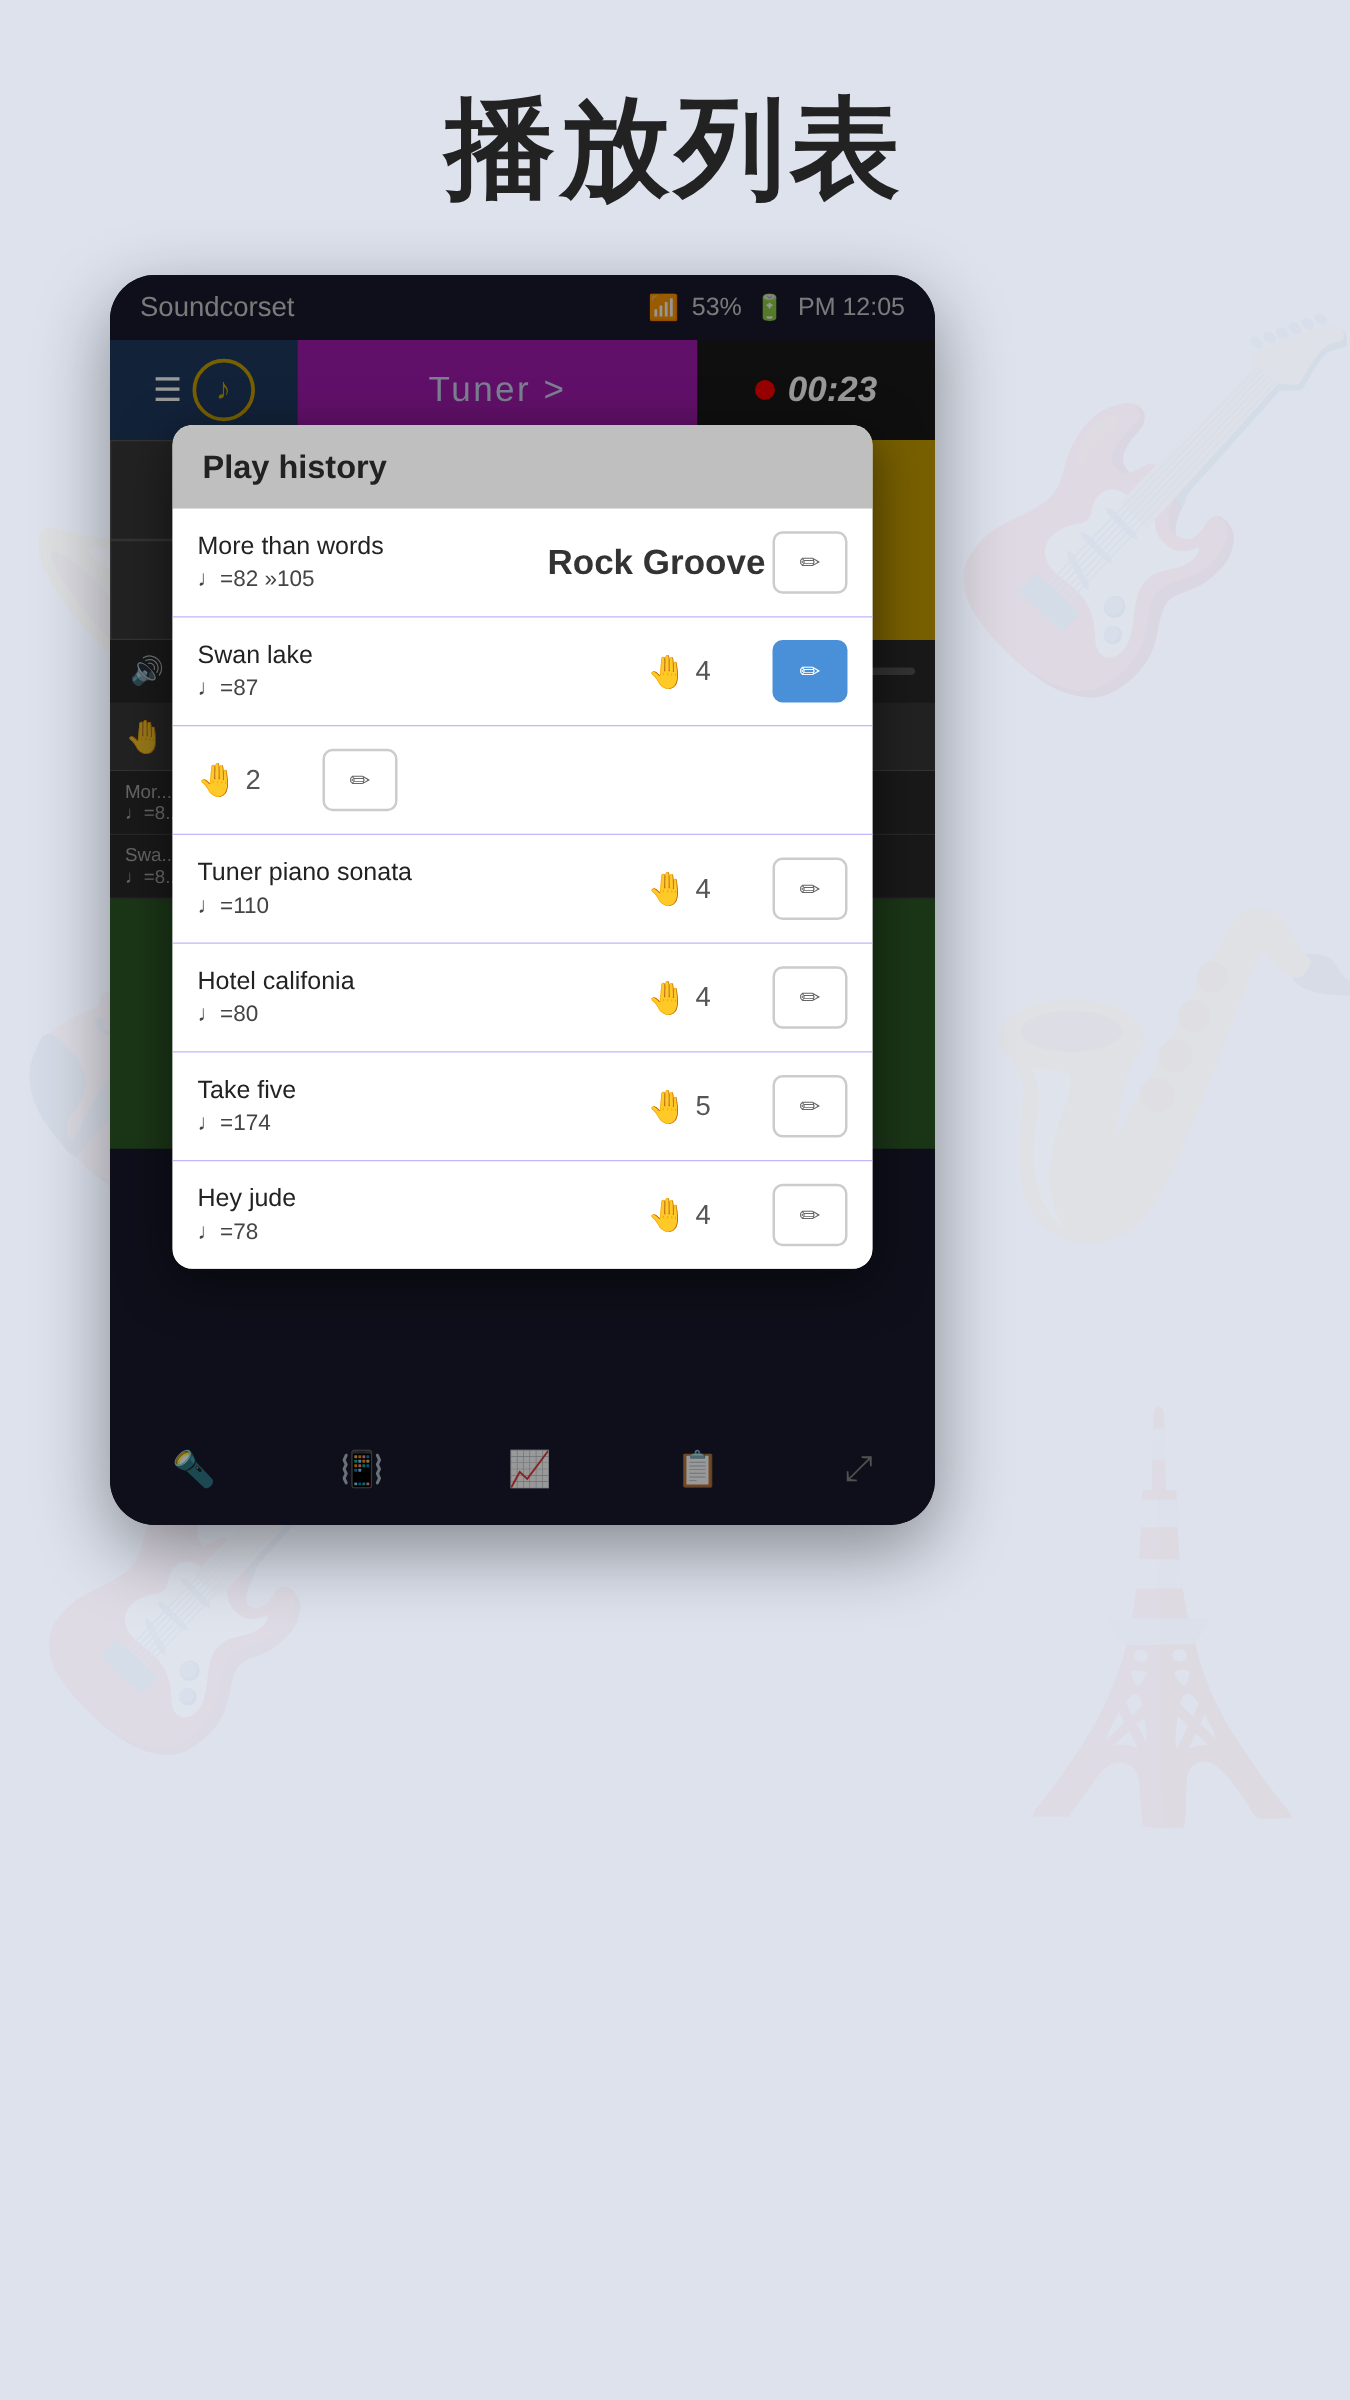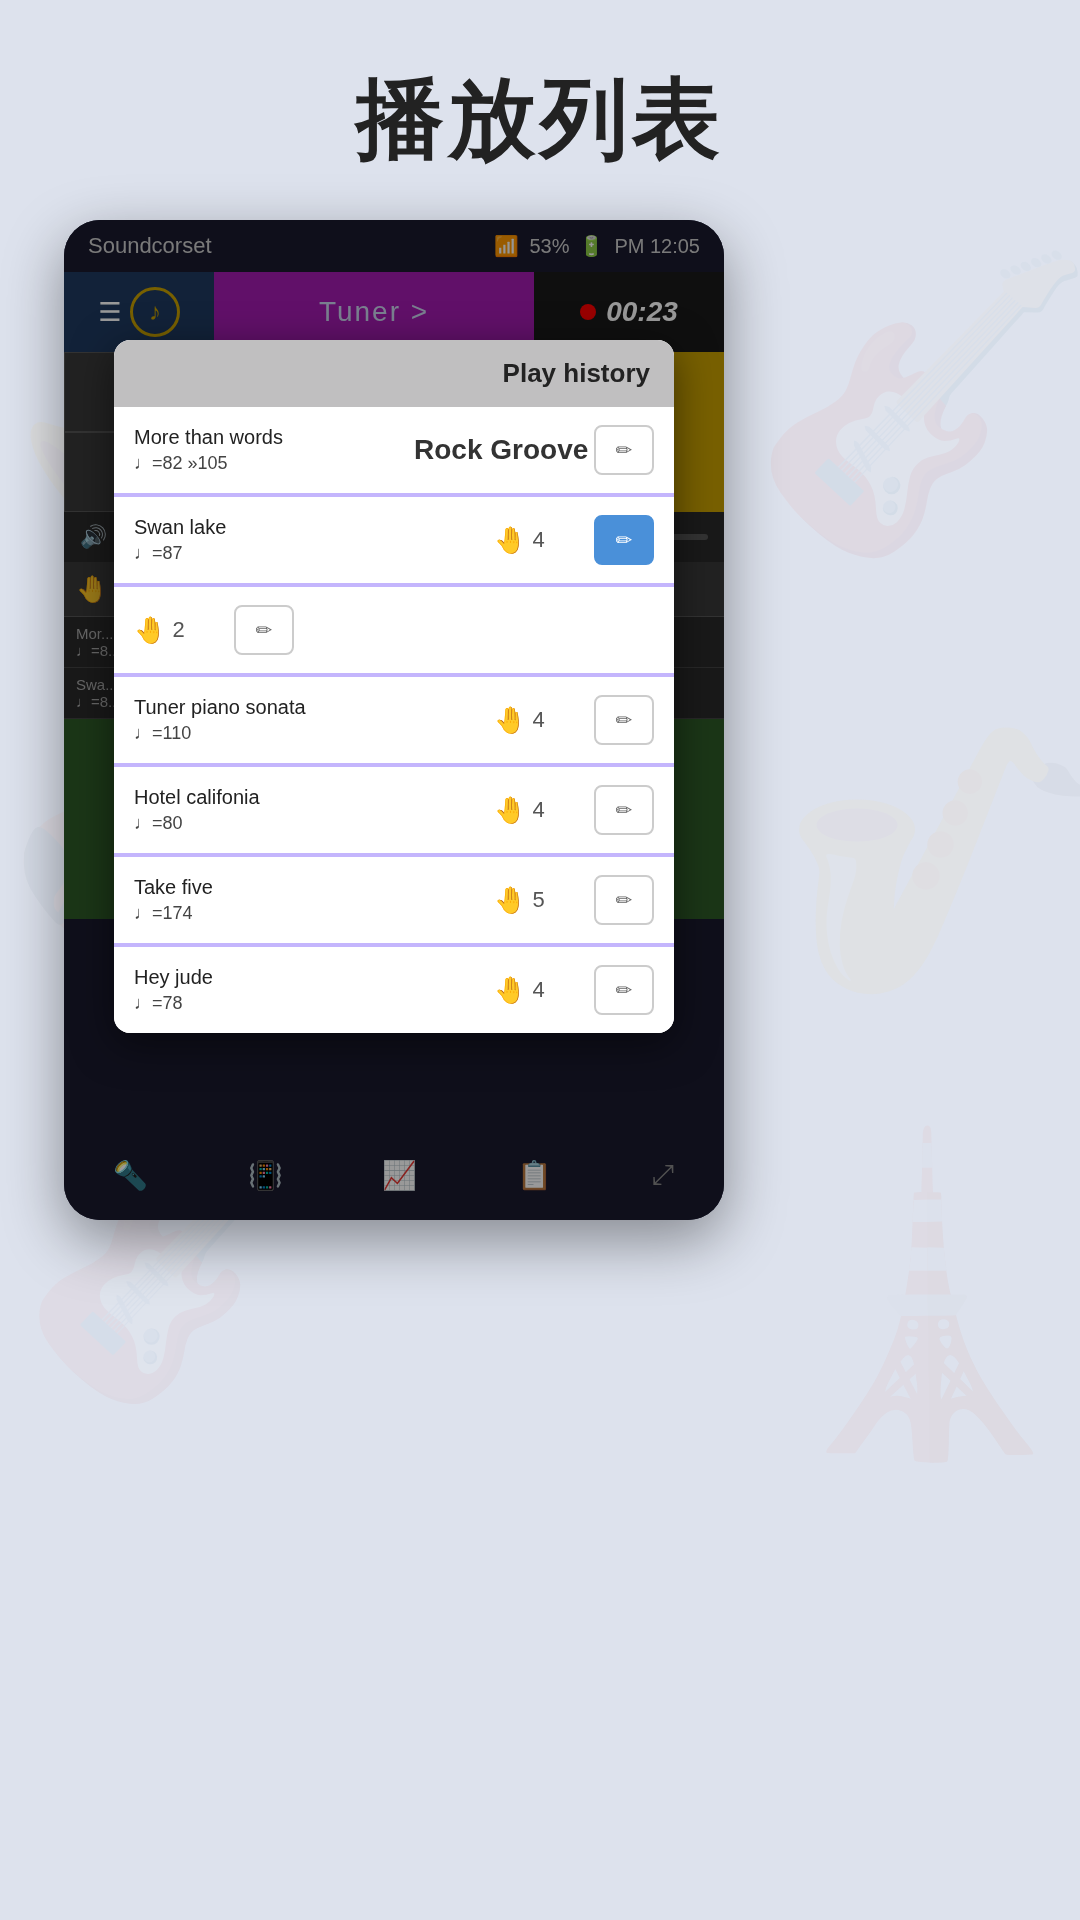--- a/index.html
+++ b/index.html
@@ -29,21 +29,21 @@
       font-size: 88px;
       font-weight: bold;
       color: #222;
       z-index: 1;
       letter-spacing: 4px;
     }
     
     .phone-frame {
       position: absolute;
       top: 220px;
-      left: 64px;
+      left: 88px;
       width: 660px;
       height: 1000px;
       background: #1a1a2e;
       border-radius: 36px;
       overflow: hidden;
       z-index: 2;
       box-shadow: 0 20px 60px rgba(0,0,0,0.4);
     }
     
     .status-bar {
@@ -254,37 +254,37 @@
       background: white;
       border-radius: 16px;
       width: 560px;
       max-height: 760px;
       overflow: hidden;
       box-shadow: 0 10px 40px rgba(0,0,0,0.5);
     }
     .modal-header {
       background: #c0bfc0;
       padding: 18px 24px;
-      text-align: right;
+      text-align: left;
       border-radius: 16px 16px 0 0;
     }
     .modal-header-title {
       font-size: 26px;
       color: #222;
       font-weight: bold;
     }
     .modal-body {
       background: white;
       overflow-y: auto;
     }
     .history-row {
       display: flex;
       align-items: center;
       padding: 18px 20px;
-      border-bottom: 4px solid #c4b5fd;
+      border-bottom: 1px solid #c4b5fd;
       cursor: pointer;
     }
     .history-info {
       flex: 1;
     }
     .history-name {
       font-size: 20px;
       color: #222;
       font-weight: 500;
       margin-bottom: 4px;

